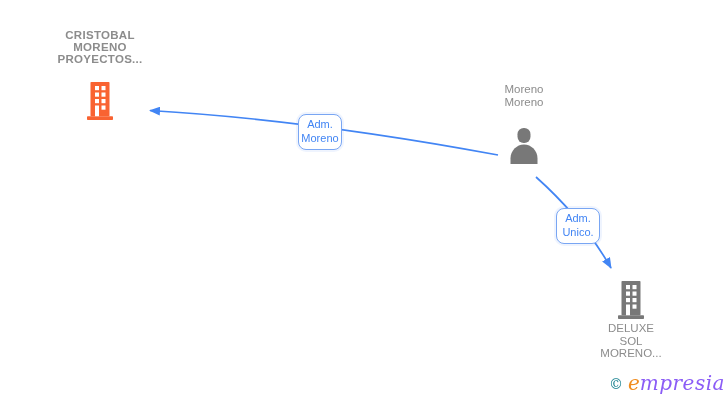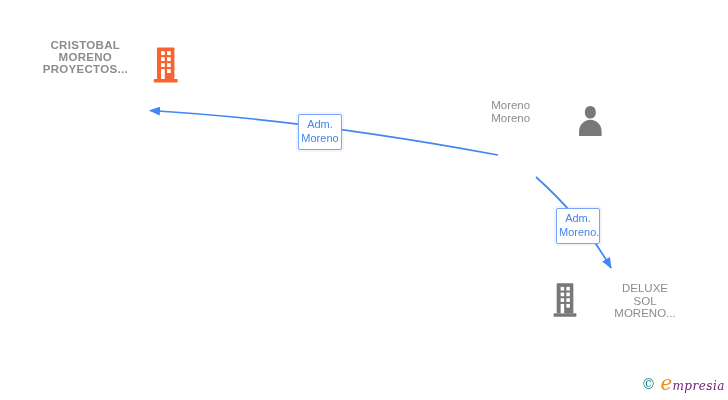--- a/index.html
+++ b/index.html
@@ -2,40 +2,40 @@
 <html><head>
 <meta charset="utf-8">
 <style>
   html,body{margin:0;padding:0;background:#ffffff;}
   body{width:728px;height:400px;overflow:hidden;font-family:"Liberation Sans",sans-serif;}
   .canvas{position:relative;width:728px;height:400px;background:#ffffff;}
 
   .edges{position:absolute;left:0;top:0;z-index:1;}
   .edge{fill:none;stroke:#4285F4;stroke-width:1.7px;}
 
-  .node{position:absolute;z-index:2;display:flex;flex-direction:row;align-items:center;}
+  .node{position:absolute;z-index:2;display:flex;flex-direction:column;align-items:center;}
   .nlabel{width:100%;text-align:center;color:#8C8C8C;font-size:11.5px;line-height:12.5px;}
   .nlabel.bold{font-weight:bold;line-height:12px;letter-spacing:.3px;}
   .icon{display:block;}
   .icon.orange{color:#F96332;}
   .icon.gray{color:#787878;}
 
   .edge-chip{position:absolute;z-index:3;width:44px;box-sizing:border-box;
-    background:#ffffff;border:1.7px solid #79A6F3;border-radius:2px;
+    background:#ffffff;border:1.7px solid #79A6F3;border-radius:8px;
     box-shadow:0 0 0 2px rgba(121,166,243,0.12);
     color:#4285F4;font-size:11px;line-height:13.5px;text-align:center;
     padding:3px 2px 4px 2px;}
   .chip-unico{left:298px;top:114px;}
   .chip-solid{left:556px;top:208px;}
 
   .watermark{position:absolute;right:3px;bottom:5px;z-index:3;
     font-family:"DejaVu Serif",serif;font-style:italic;white-space:nowrap;}
   .wm-copy{color:#16808F;font-size:14px;font-style:normal;vertical-align:1px;}
   .wm-e{color:#F08C1E;font-size:20px;margin-left:5px;}
-  .wm-rest{color:#701a75;font-size:12px;letter-spacing:.5px;}
+  .wm-rest{color:#8b5cf6;font-size:20px;letter-spacing:.5px;}
 
   .n-cristobal{left:20px;top:29px;width:160px;}
   .n-cristobal .icon{margin-top:16px;}
   .n-person{left:444px;top:83px;width:160px;}
   .n-person .icon{margin-top:19px;}
   .n-sol{left:551px;top:280px;width:160px;}
   .n-sol .nlabel{margin-top:2px;}
 </style>
 </head>
 <body>
@@ -107,20 +107,20 @@
     </div>
   </div>
 
   <div class="edge-chip chip-unico">
     <div>Adm.</div>
     <div>Moreno</div>
   </div>
 
   <div class="edge-chip chip-solid">
     <div>Adm.</div>
-    <div>Moreno.</div>
+    <div>Unico.</div>
   </div>
 
   <div class="watermark">
     <span class="wm-copy">©</span><span class="wm-e">e</span><span class="wm-rest">mpresia</span>
   </div>
 
 </div>
 
 </body></html>

